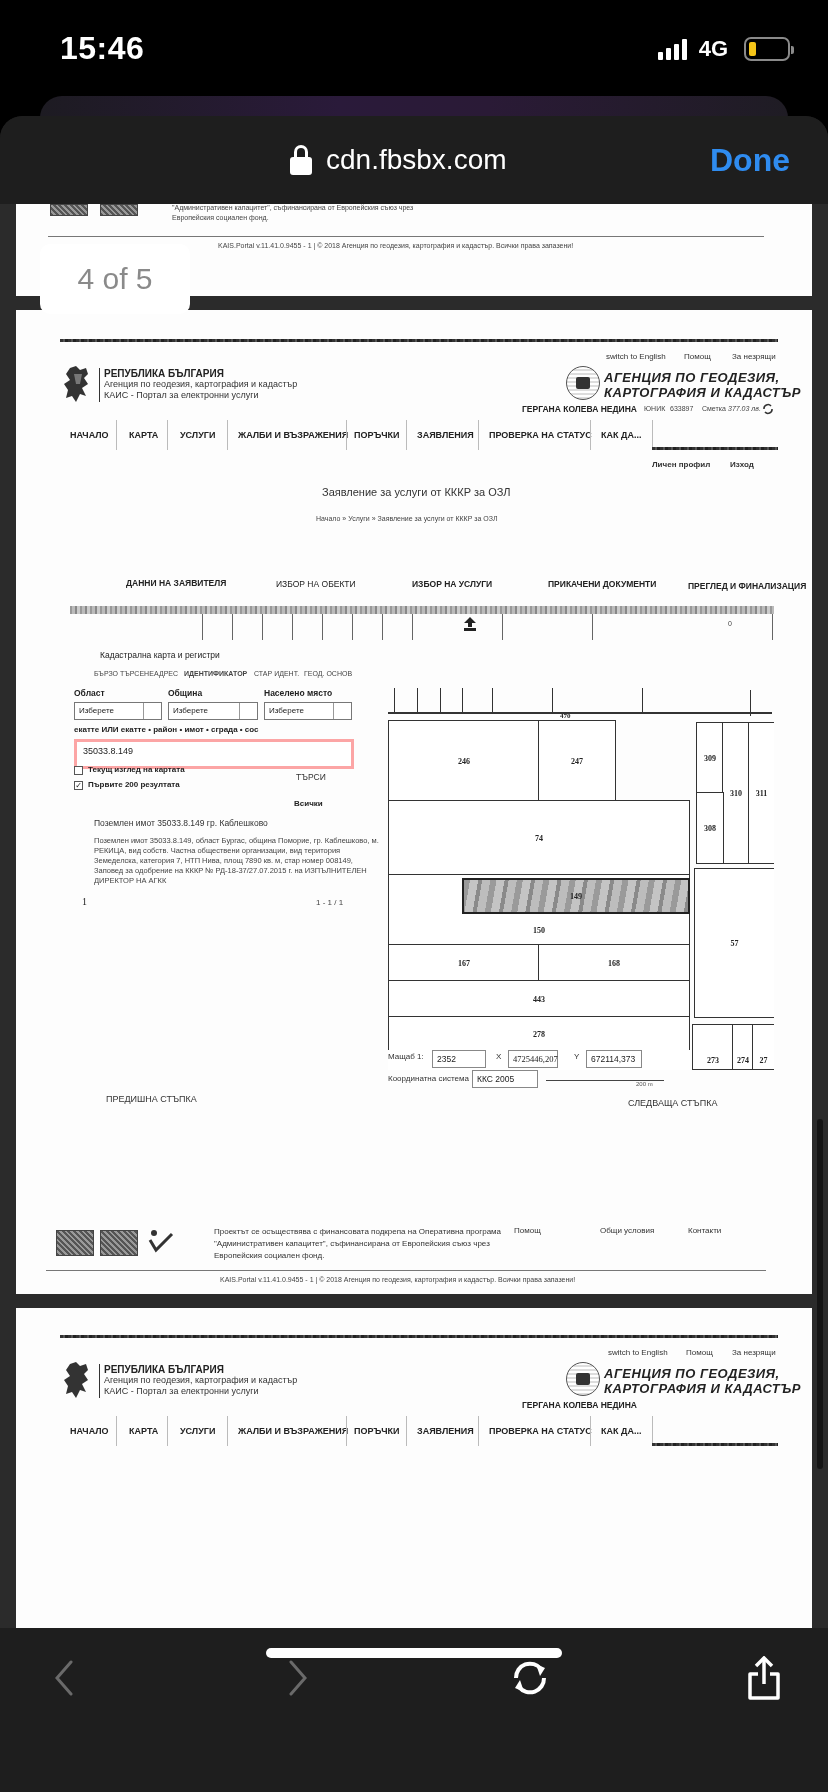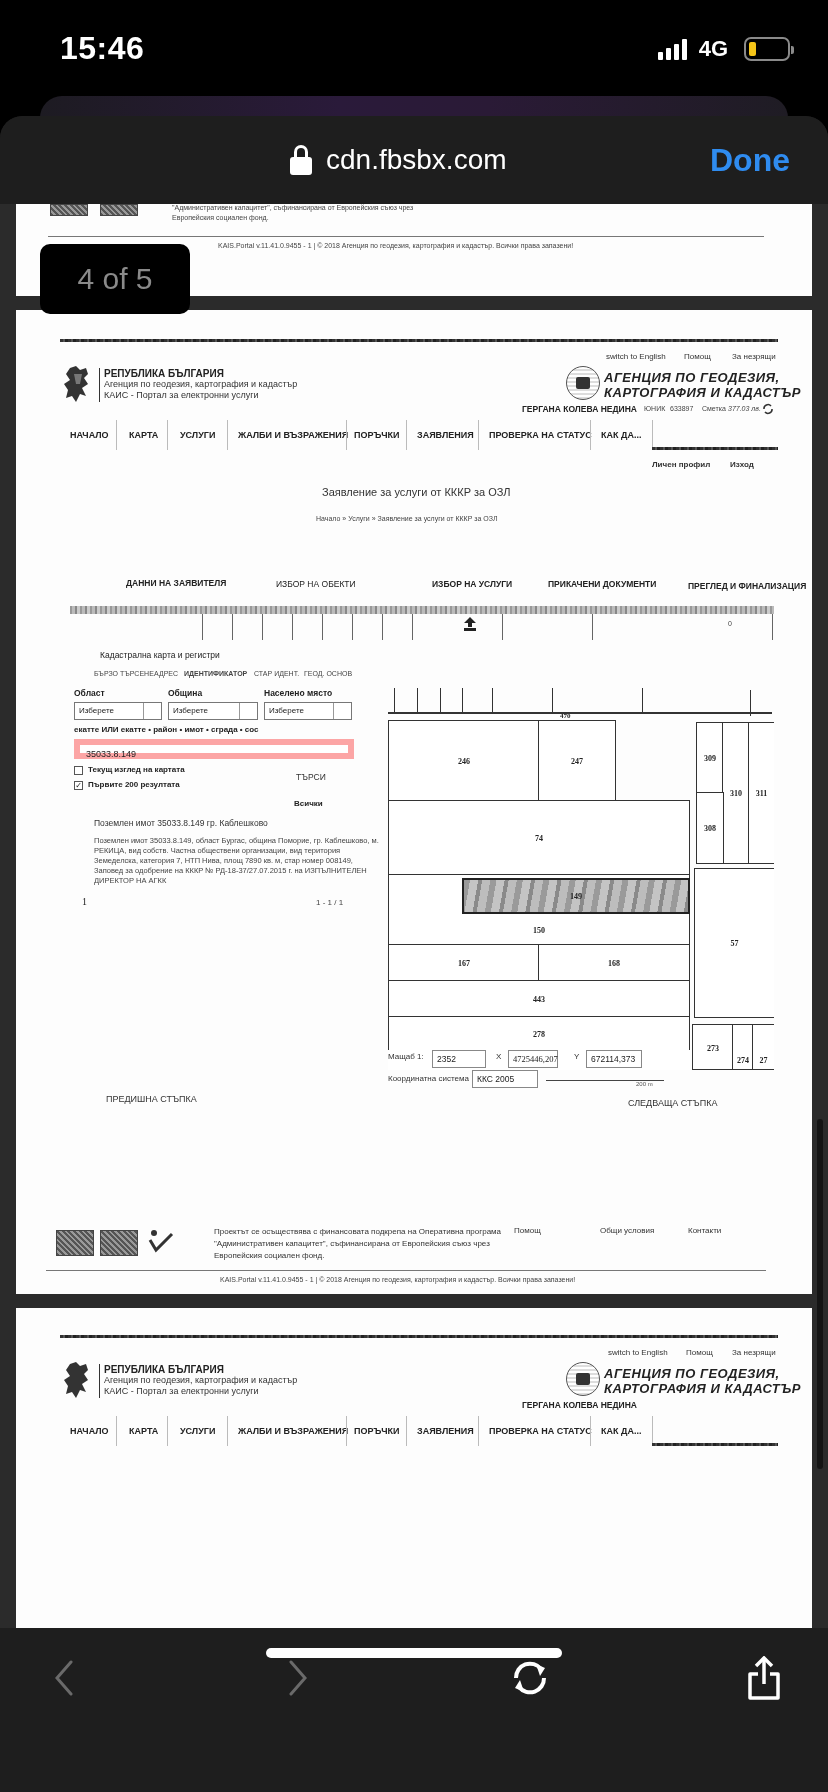--- a/index.html
+++ b/index.html
@@ -28,21 +28,21 @@
   .lock { position: relative; width: 22px; height: 30px; }
   .lock .shackle { position: absolute; left: 4px; top: 0; width: 14px; height: 14px; border: 3px solid #fff; border-bottom: none; border-radius: 8px 8px 0 0; }
   .lock .body { position: absolute; left: 0; top: 12px; width: 22px; height: 18px; background: #fff; border-radius: 3px; }
   .url-text { font-size: 28px; font-weight: 400; color: #fff; }
   .done-btn { position: absolute; right: 38px; top: 26px; font-size: 32px; font-weight: 600; color: #2f8cf0; background: none; border: none; cursor: pointer; }
 
   
   .viewer { position: absolute; top: 88px; left: 0; width: 828px; height: 1424px; background: #2b2b2b; overflow: hidden; }
   .page { position: absolute; left: 16px; width: 796px; background: #fdfdfd; overflow: hidden; color: #222; }
 
-  .page-counter { position: absolute; left: 40px; top: 128px; width: 150px; height: 70px; background: #000000; border-radius: 10px;
+  .page-counter { position: absolute; left: 40px; top: 128px; width: 150px; height: 70px; background: #ffffff; border-radius: 10px;
                   display: flex; align-items: center; justify-content: center; font-size: 30px; color: #8a8a8a; z-index: 6; }
 
   .scrollbar { position: absolute; right: 5px; top: 915px; width: 6px; height: 350px; background: #141414; border-radius: 3px; z-index: 4; }
 
   
   .rule { position: absolute; height: 3px; background: repeating-linear-gradient(90deg,#333 0 3px,#555 3px 5px,#222 5px 8px); }
   .thinrule { position: absolute; height: 1px; background: #777; }
   .t { position: absolute; white-space: nowrap; }
   .crest { position: absolute; width: 34px; height: 42px; }
   .gov-title { font-weight: 700; font-size: 10px; color: #222; }
@@ -55,21 +55,21 @@
   .agency-name { font-style: italic; font-weight: 700; font-size: 13px; letter-spacing: 0.5px; color: #222; line-height: 15px; }
   .small { font-size: 8px; color: #333; }
   .tiny { font-size: 7px; color: #444; }
   .steps .t { font-size: 8.5px; font-weight: 700; color: #222; margin-left: 40px; }
   .noisybar { position: absolute; height: 8px; background: repeating-linear-gradient(90deg,#999 0 2px,#bbb 2px 5px,#888 5px 7px,#ccc 7px 10px); }
   .vtick { position: absolute; width: 1px; background: #666; }
 
   .field-label { font-size: 8.5px; font-weight: 700; color: #222; }
   .select { position: absolute; height: 18px; border: 1px solid #777; background: #fff; font-size: 8px; padding: 3px 4px; color: #222; }
   .select .btn { position: absolute; right: 0; top: 0; width: 18px; height: 16px; border-left: 1px solid #999; }
-  .text-input { position: absolute; height: 20px; border: 6px solid #fca5a5; background: #fff; font-size: 9px; padding: 4px 6px; color: #222; }
+  .text-input { position: absolute; height: 30px; border: 3px solid #fca5a5; background: #fff; font-size: 9px; padding: 4px 6px; color: #222; }
   .checkbox { position: absolute; width: 9px; height: 9px; border: 1px solid #555; background: #fff; font-size: 8px; line-height: 8px; text-align: center; }
 
   
   .map { position: absolute; left: 372px; top: 378px; width: 384px; height: 380px; }
   .parcel { position: absolute; border: 1.5px solid #333; background: #fff; display: flex; align-items: center; justify-content: center;
             font-family: "Liberation Serif", serif; font-size: 8px; font-weight: 700; color: #222; }
   .parcel.selected { background: repeating-linear-gradient(100deg,#9a9a9a 0 6px,#c4c4c4 6px 14px,#8a8a8a 14px 18px,#bdbdbd 18px 26px); border: 2px solid #222; }
   .map-ctrl-label { font-size: 8px; color: #333; }
   .map-input { position: absolute; height: 18px; border: 1px solid #888; background: #fff; font-size: 8.5px; padding: 3px 4px; color: #222; }
 
@@ -193,21 +193,21 @@
           <span>Начало</span>
           <span>»</span>
           <span>Услуги</span>
           <span>»</span>
           <span>Заявление за услуги от КККР за ОЗЛ</span>
         </div>
 
         <div class="steps">
           <div class="t" style="left:70px;top:268px;">ДАННИ НА ЗАЯВИТЕЛЯ</div>
           <div class="t" style="left:220px;top:269px;font-weight:400;">ИЗБОР НА ОБЕКТИ</div>
-          <div class="t" style="left:364px;top:269px;padding-left:12px;">ИЗБОР НА УСЛУГИ</div>
+          <div class="t" style="left:344px;top:269px;padding-left:12px;">ИЗБОР НА УСЛУГИ</div>
           <div class="t" style="left:492px;top:269px;">ПРИКАЧЕНИ ДОКУМЕНТИ</div>
           <div class="t" style="left:632px;top:271px;">ПРЕГЛЕД И ФИНАЛИЗАЦИЯ</div>
         </div>
 
         <div class="noisybar" style="left:54px;top:296px;width:704px;"></div>
         <div class="vtick" style="left:186px;top:304px;height:26px;"></div>
         <div class="vtick" style="left:216px;top:304px;height:26px;"></div>
         <div class="vtick" style="left:246px;top:304px;height:26px;"></div>
         <div class="vtick" style="left:276px;top:304px;height:26px;"></div>
         <div class="vtick" style="left:306px;top:304px;height:26px;"></div>
@@ -280,21 +280,21 @@
           <div class="parcel" style="left:0;top:112px;width:302px;height:76px;">74</div>
 
           <div class="parcel" style="left:0;top:186px;width:302px;height:72px;align-items:flex-end;padding-bottom:10px;">150</div>
           <div class="parcel selected" style="left:74px;top:190px;width:228px;height:36px;">149</div>
 
           <div class="parcel" style="left:306px;top:180px;width:80px;height:150px;border-right:none;">57</div>
           <div class="parcel" style="left:0;top:256px;width:152px;height:38px;">167</div>
           <div class="parcel" style="left:150px;top:256px;width:152px;height:38px;">168</div>
           <div class="parcel" style="left:0;top:292px;width:302px;height:38px;">443</div>
           <div class="parcel" style="left:0;top:328px;width:302px;height:36px;">278</div>
-          <div class="parcel" style="left:304px;top:336px;width:42px;height:46px;align-items:flex-end;padding-bottom:16px;">273</div>
+          <div class="parcel" style="left:304px;top:336px;width:42px;height:46px;align-items:flex-end;padding-bottom:4px;">273</div>
           <div class="parcel" style="left:344px;top:336px;width:22px;height:46px;align-items:flex-end;padding-bottom:4px;">274</div>
           <div class="parcel" style="left:364px;top:336px;width:22px;height:46px;align-items:flex-end;padding-bottom:4px;border-right:none;">27</div>
 
           <div style="position:absolute;left:0;top:362px;width:302px;height:20px;background:#fff;"></div>
           <div class="t map-ctrl-label" style="left:0;top:364px;">Мащаб  1:</div>
           <div class="map-input" style="left:44px;top:362px;width:54px;">2352</div>
           <div class="t map-ctrl-label" style="left:108px;top:364px;">X</div>
           <div class="map-input" style="left:120px;top:362px;width:50px;font-family:Liberation Serif, serif;">4725446,207</div>
           <div class="t map-ctrl-label" style="left:186px;top:364px;">Y</div>
           <div class="map-input" style="left:198px;top:362px;width:56px;">672114,373</div>

